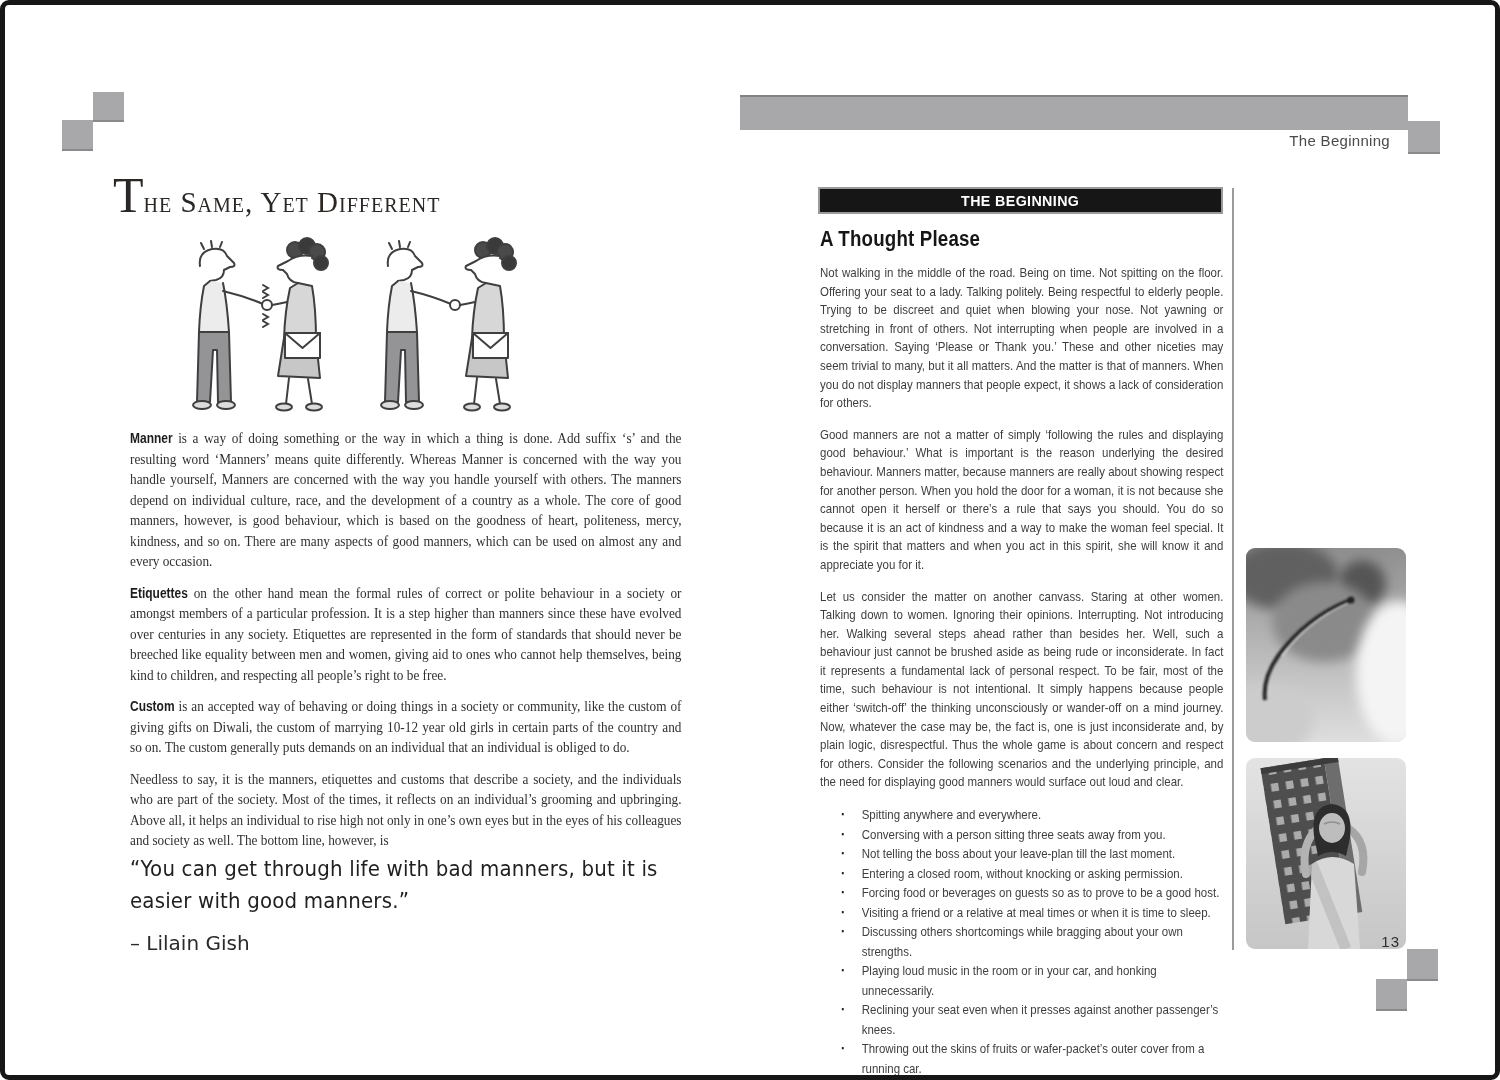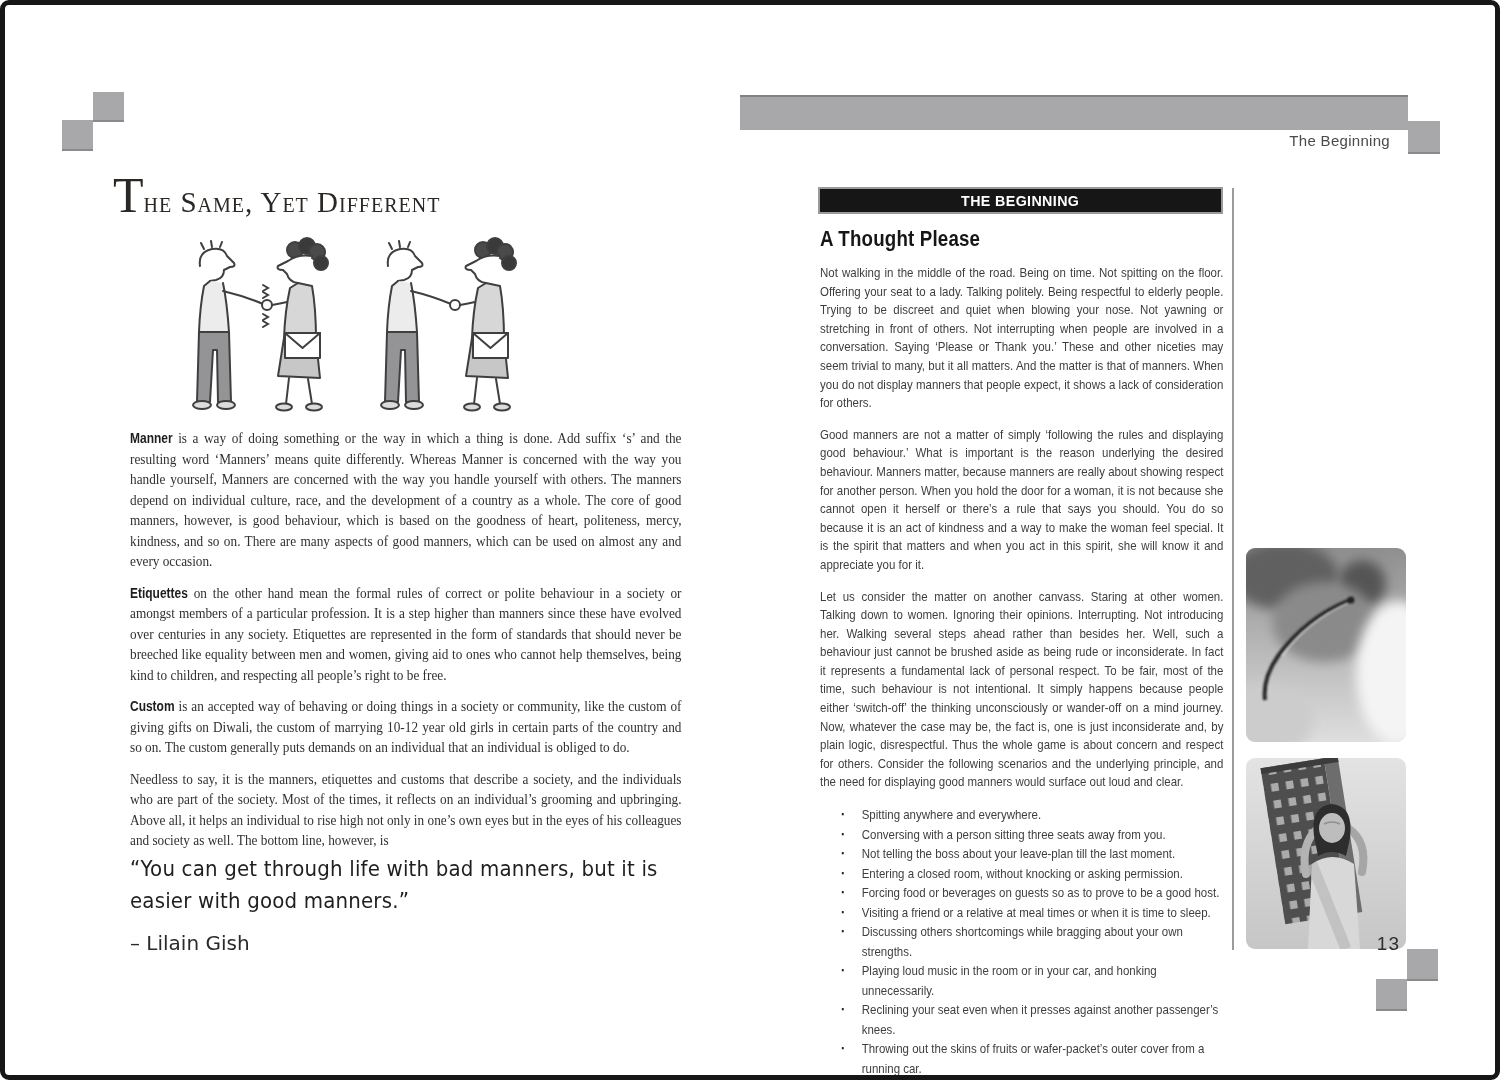--- a/index.html
+++ b/index.html
@@ -46,21 +46,21 @@
   .rp-col p{margin:0 0 13px 0;font-size:13.5px;line-height:18.6px;text-align:justify;}
   .rp-col ul{list-style:none;margin:2px 0 0 0;padding:0;}
   .rp-col li{position:relative;padding-left:49px;font-size:13.5px;line-height:19.5px;
     text-align:left;color:#3e3e3e;}
   .rp-col li .blt{position:absolute;left:25px;top:0;font-size:9px;line-height:19.5px;color:#1a1a1a;}
   .photo{position:absolute;left:1246px;width:160px;border-radius:9px;overflow:hidden;}
   .photo svg{display:block;}
   .photo-1{top:548px;height:194px;}
   .photo-2{top:758px;height:191px;}
   .rp-pagenum{position:absolute;left:1330px;top:933px;width:70px;text-align:right;
-    font-size:19px;letter-spacing:1px;color:#2e2e2e;}
+    font-size:15px;letter-spacing:1px;color:#2e2e2e;}
 </style>
 </head>
 <body>
 
 <div class="frame">
 
   <div>
     <div class="sq" style="left:93px;top:92px;width:31px;height:28px;"></div>
     <div class="sq" style="left:62px;top:120px;width:31px;height:29px;"></div>
 

